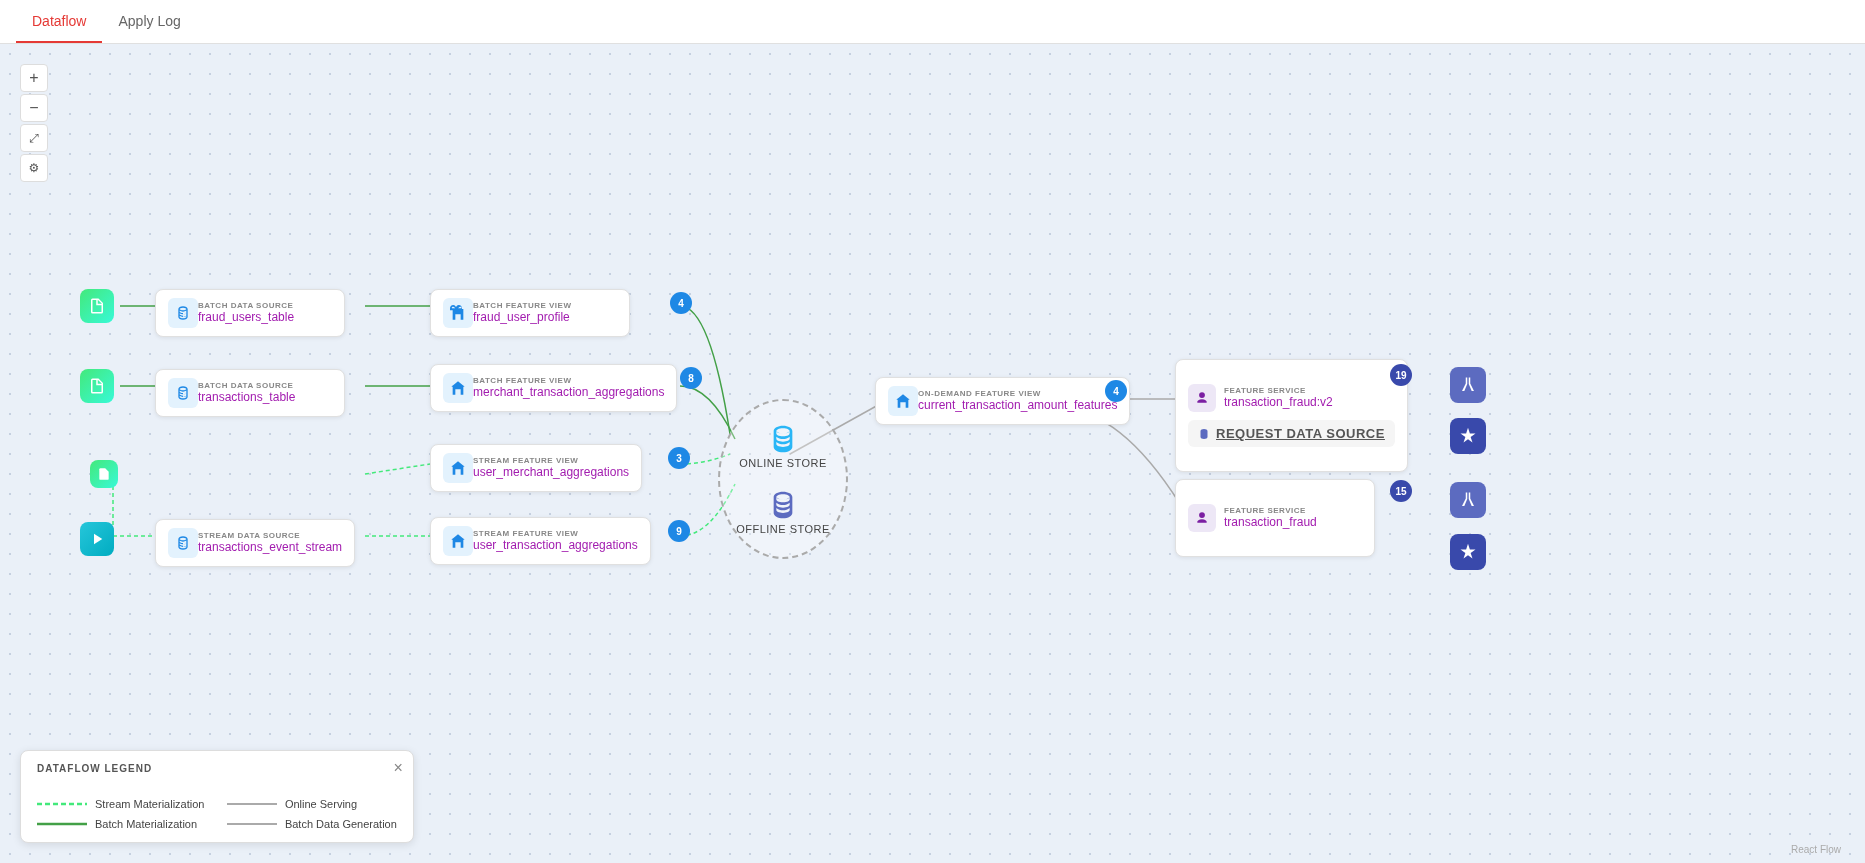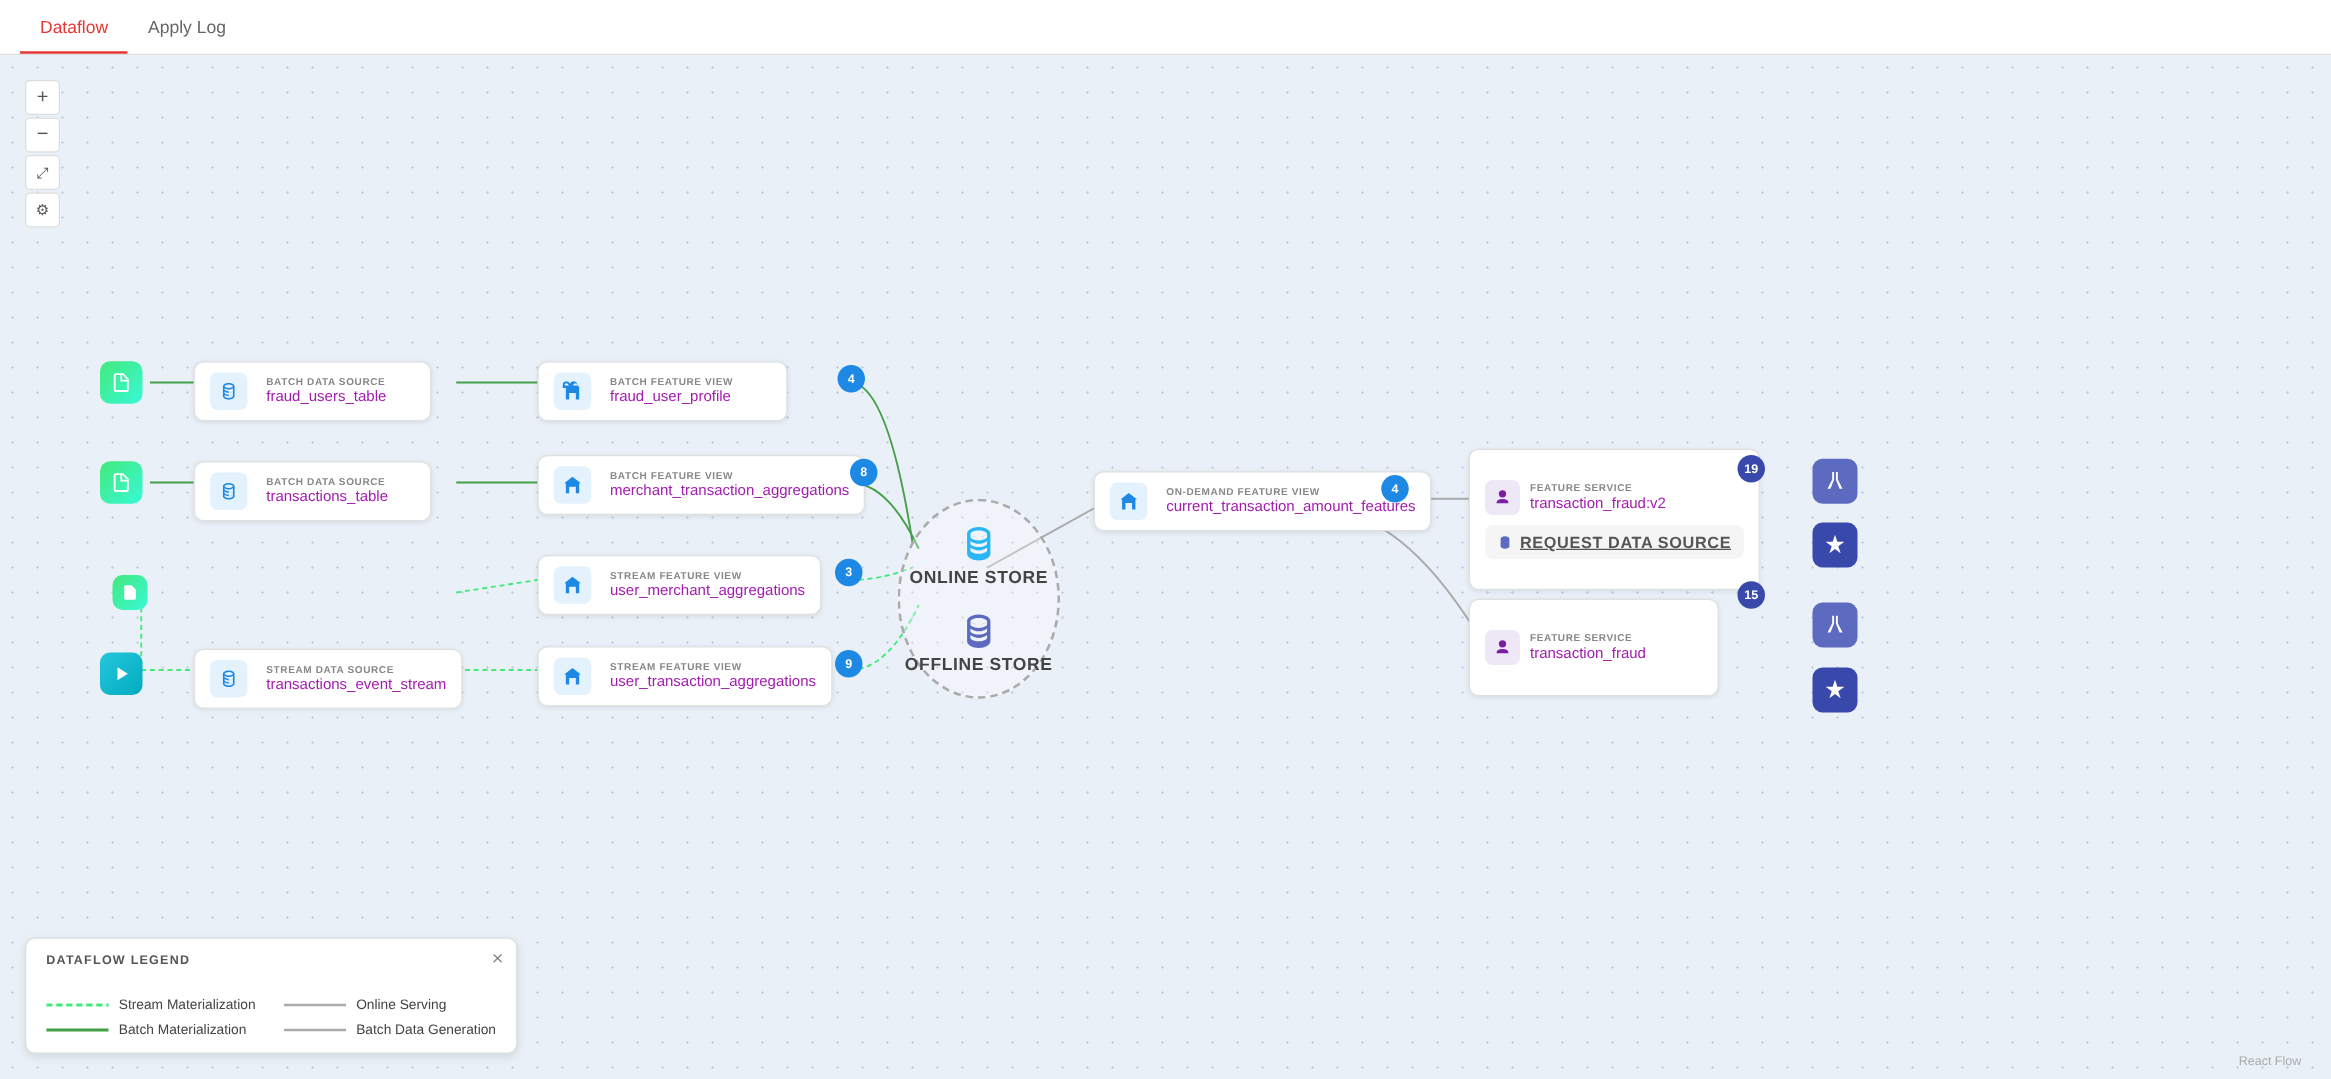--- a/index.html
+++ b/index.html
@@ -63,21 +63,21 @@
 
     
     .node {
       position: absolute;
       background: #fff;
       border-radius: 8px;
       border: 1px solid #e0e0e0;
       padding: 8px 12px;
       display: flex;
       align-items: center;
-      gap: 15px;
+      gap: 0;
       min-width: 160px;
       box-shadow: 0 1px 4px rgba(0,0,0,0.08);
     }
     .node-label {
       display: flex;
       flex-direction: column;
     }
     .node-type {
       font-size: 8px;
       color: #888;
@@ -150,22 +150,22 @@
       gap: 20px;
     }
 
     .store-db {
       display: flex;
       flex-direction: column;
       align-items: center;
       gap: 2px;
     }
     .store-db-label {
-      font-size: 14px;
-      font-weight: 700;
+      font-size: 11px;
+      font-weight: 400;
       color: #444;
       text-align: right;
       letter-spacing: 0.5px;
     }
 
     
     .feature-service-node {
       position: absolute;
       background: #fff;
       border-radius: 8px;
@@ -483,21 +483,21 @@
         <svg width="14" height="14" viewBox="0 0 24 24" fill="#7b1fa2">
             <path d="M12 2a5 5 0 1 0 0 10A5 5 0 0 0 12 2zm0 12c-5.33 0-8 2.67-8 4v2h16v-2c0-1.33-2.67-4-8-4z"></path>
           </svg>
       </div>
       <div class="node-label">
         <span class="node-type">FEATURE SERVICE</span>
         <span class="node-name">transaction_fraud</span>
       </div>
     </div>
   </div>
-  <div class="badge" style="left:1390px; top:421px; background:#3949ab;">15</div>
+  <div class="badge" style="left:1390px; top:436px; background:#3949ab;">15</div>
 
   <div class="right-icon" style="left:1450px; top:323px; background:#5c6bc0;">
     <svg width="18" height="18" viewBox="0 0 24 24" fill="white">
         <path d="M9 2v8L4 20h16L15 10V2H9zm4 0v8.5l3.9 9.5H7.1L11 10.5V2h2z"></path>
       </svg>
   </div>
 
   <div class="right-icon" style="left:1450px; top:374px; background:#3949ab;">
     <svg width="18" height="18" viewBox="0 0 24 24" fill="white">
         <path d="M12 1l2.5 7.5H22l-6.5 4.7 2.5 7.5L12 16.3l-6 4.4 2.5-7.5L2 8.5h7.5z"></path>

